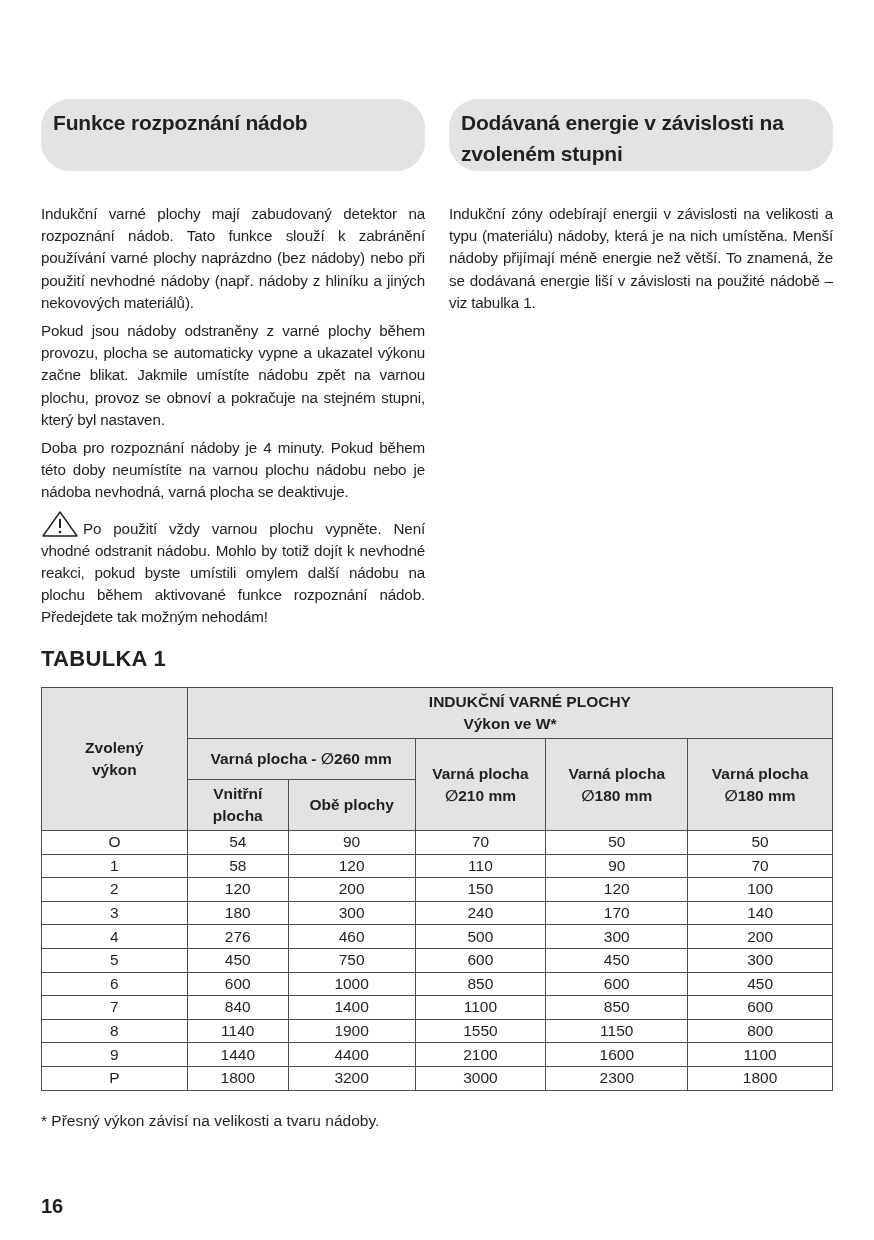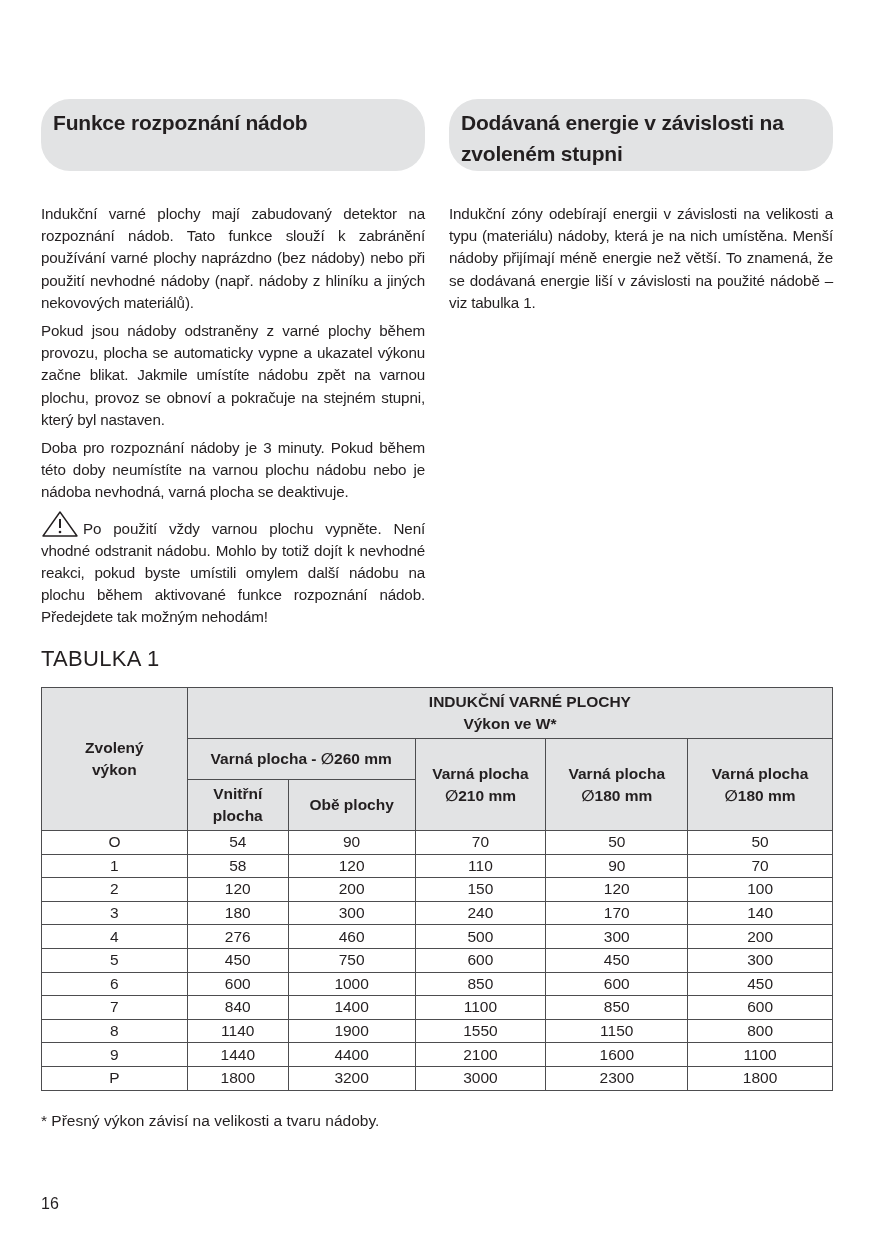--- a/index.html
+++ b/index.html
@@ -31,21 +31,21 @@
     text-align: justify;
     letter-spacing: -0.15px;
   }
   .body-text p { margin: 0 0 6px 0; }
   .warn-icon {
     display: inline-block; width: 38px; height: 28px; vertical-align: -4px;
     margin-right: 4px;
   }
   .table-title {
     position: absolute; left: 41px; top: 646px;
-    font-weight: normal; font-size: 22px; letter-spacing: 0.3px;
+    font-weight: bold; font-size: 22px; letter-spacing: 0.3px;
   }
   table.power {
     position: absolute; left: 41px; top: 687px; width: 792px;
     border-collapse: collapse;
     font-size: 15px;
   }
   table.power th, table.power td {
     border: 1.5px solid #4d4d4f;
     text-align: center;
     padding: 0;
@@ -59,34 +59,34 @@
   table.power td { height: 22.6px; line-height: 22px; font-size: 15.5px; }
   .th-top { height: 50px; }
   .th-top .l1 { display:block; padding-left: 40px; }
   .th-top .l2 { display:block; padding-left: 0; }
   .th-mid { height: 40px; }
   .th-sub { height: 50px; }
   .footnote {
     position: absolute; left: 41px; top: 1112px; font-size: 15.5px;
   }
   .page-num {
-    position: absolute; left: 41px; top: 1195px; font-size: 16px;
+    position: absolute; left: 41px; top: 1195px; font-size: 20px; font-weight: bold;
   }
 </style>
 </head>
 <body>
 
 <div class="col left">
   <div class="head-box">
     <span>Funkce rozpoznání  nádob</span>
   </div>
   <div class="body-text">
     <p>Indukční varné plochy mají zabudovaný detektor na rozpoznání nádob. Tato funkce slouží k zabránění používání varné plochy naprázdno (bez nádoby) nebo při použití nevhodné nádoby (např. nádoby z hliníku a jiných nekovových materiálů).</p>
     <p>Pokud jsou nádoby odstraněny z varné plochy během provozu, plocha se automaticky  vypne a ukazatel výkonu začne blikat. Jakmile umístíte nádobu zpět na varnou plochu, provoz se obnoví a pokračuje na stejném stupni, který byl nastaven.</p>
-    <p>Doba pro rozpoznání nádoby je 3 minuty. Pokud během této doby neumístíte na varnou plochu nádobu nebo je nádoba nevhodná, varná plocha se deaktivuje.</p>
+    <p>Doba pro rozpoznání nádoby je 4 minuty. Pokud během této doby neumístíte na varnou plochu nádobu nebo je nádoba nevhodná, varná plocha se deaktivuje.</p>
     <p>
       <svg class="warn-icon" viewBox="0 0 38 28">
         <path d="M19 2 L36 26 L2 26 Z" fill="none" stroke="#231f20" stroke-width="1.4" stroke-linejoin="round"></path>
         <line x1="19" y1="9" x2="19" y2="18" stroke="#231f20" stroke-width="2"></line>
         <circle cx="19" cy="22" r="1.3" fill="#231f20"></circle>
       </svg><span>Po použití vždy varnou plochu vypněte. Není vhodné odstranit nádobu. Mohlo by totiž dojít k nevhodné reakci, pokud byste umístili omylem další nádobu na plochu během aktivované funkce rozpoznání nádob. Předejdete tak možným nehodám!</span>
     </p>
   </div>
 </div>
 

